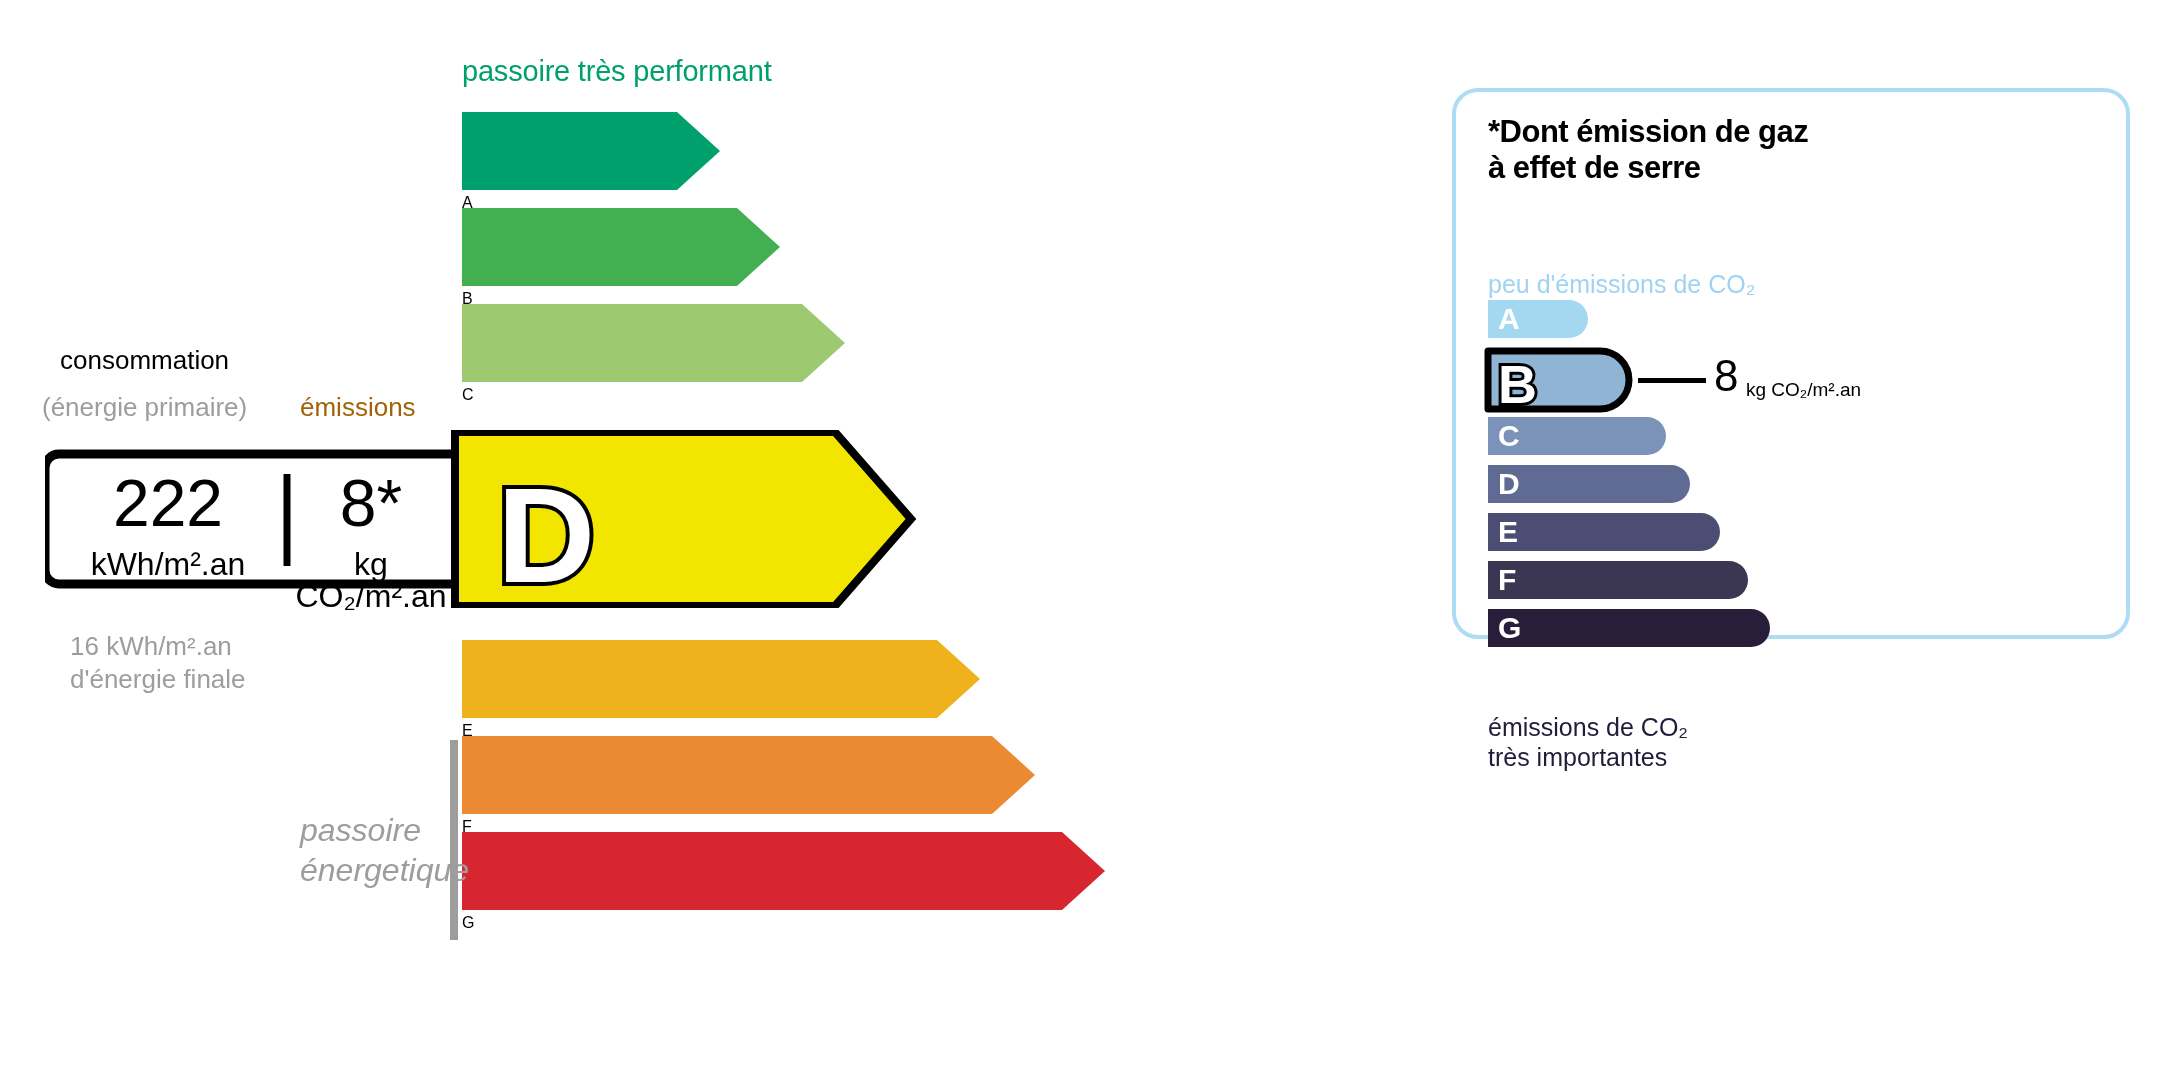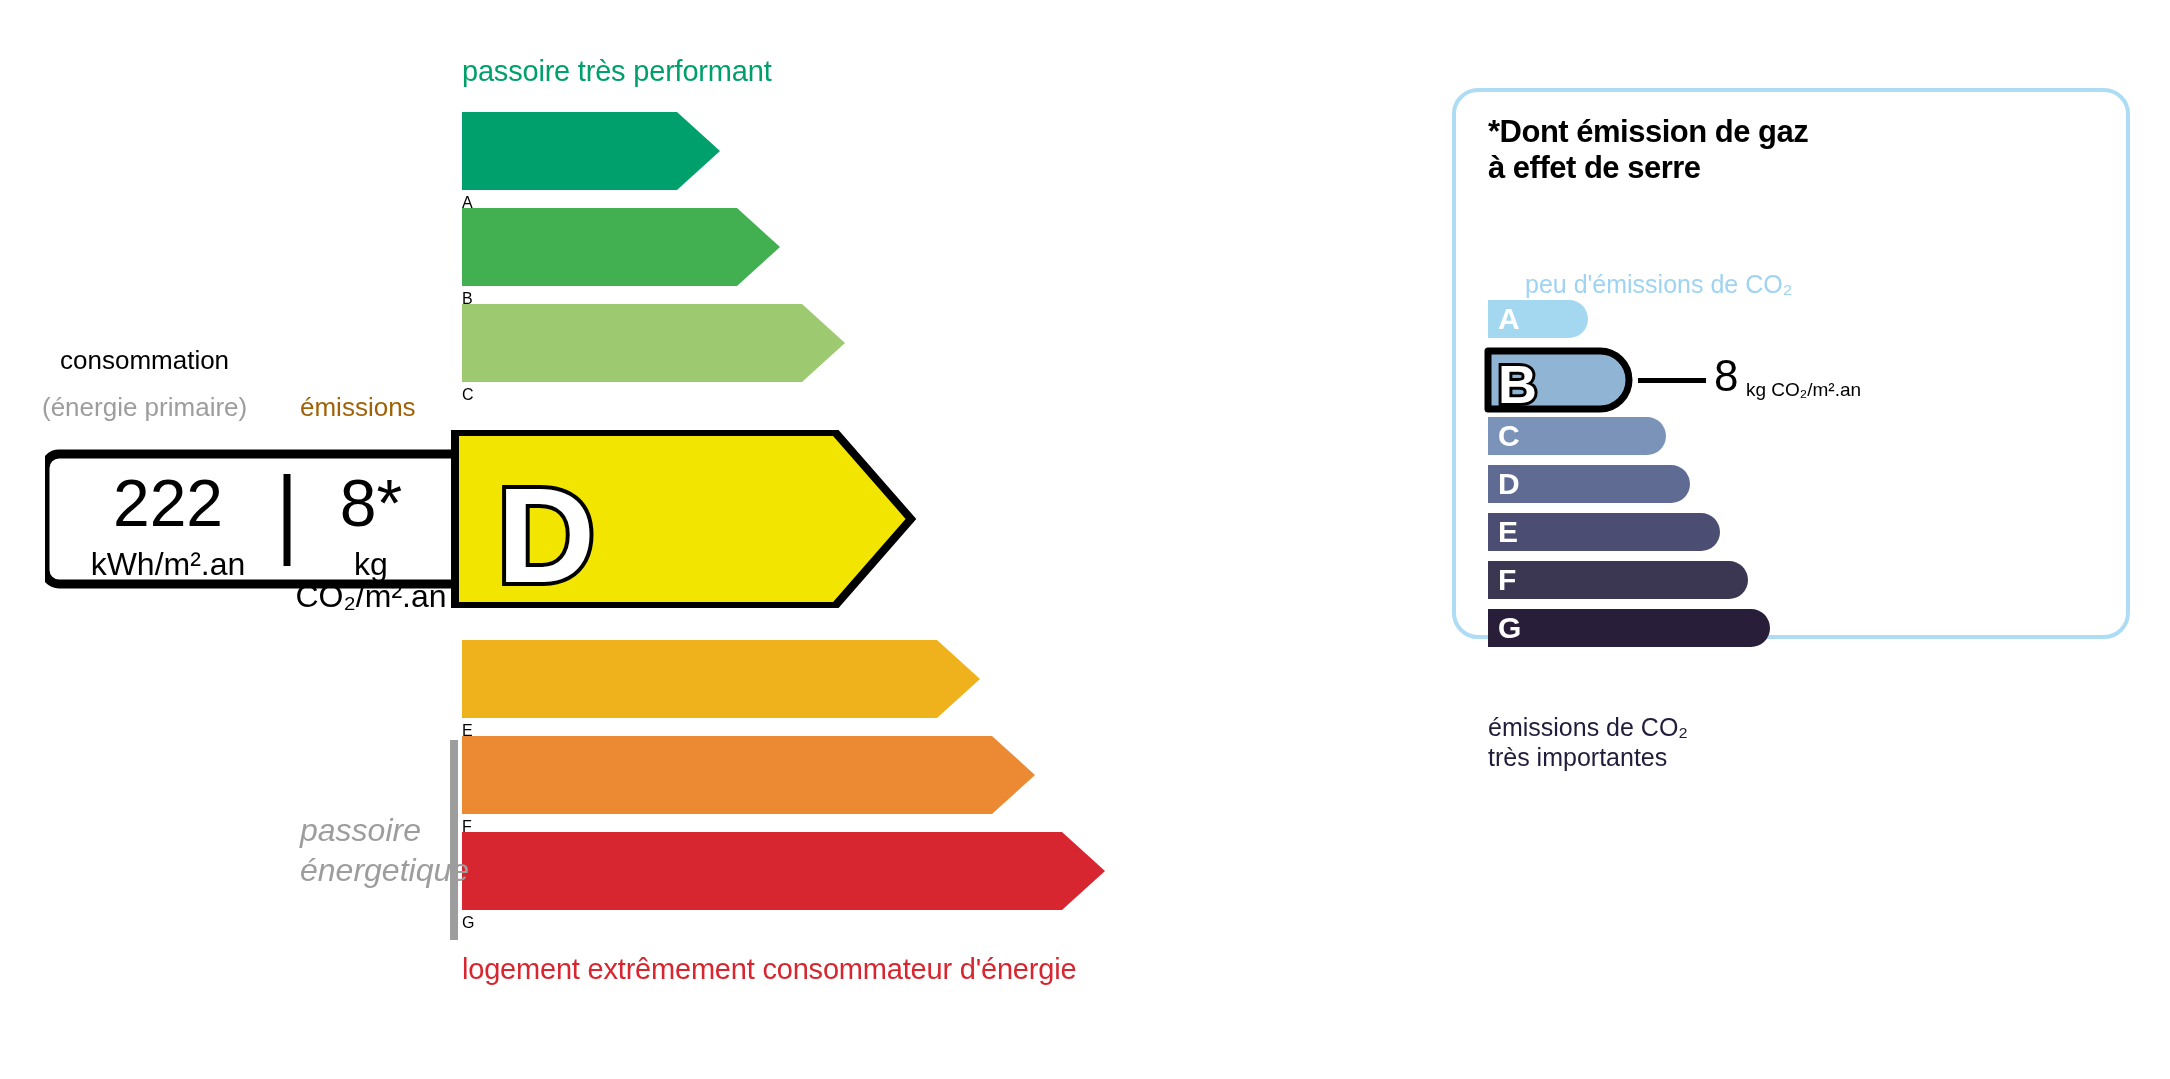--- a/index.html
+++ b/index.html
@@ -65,21 +65,21 @@
     width: 678px; height: 551px;
     border: 4px solid #AEDCF5; border-radius: 26px; background: #fff;
   }
   .co2-title {
     position: absolute; left: 32px; top: 22px;
     font-size: 31px; font-weight: bold; color: #000;
     line-height: 1.15; letter-spacing: -0.5px;
   }
   .co2-top-caption {
     position: absolute; left: 32px; top: 178px;
-    font-size: 25px; color: #9FD3F2; margin-left: 37px;
+    font-size: 25px; color: #9FD3F2;
   }
   .co2-bottom-caption {
     position: absolute; left: 32px; top: 620px;
     font-size: 25px; color: #231B3A; line-height: 1.2;
   }
   .co2-row {
     position: absolute; left: 32px;
     height: 38px; border-radius: 0 19px 19px 0;
   }
   .co2-row .letter {
@@ -152,20 +152,24 @@
       <div class="val-unit" style="left:12px; top:118px; width:222px;">kWh/m².an</div>
 
       <div class="val-big" style="left:246px; top:40px; width:160px;">8*</div>
       <div class="val-unit" style="left:240px; top:118px; width:172px;">kg CO₂/m².an</div>
     </div>
 
     <div class="col-label" style="left:60px; top:346px; color:#000;">consommation</div>
     <div class="col-label" style="left:42px; top:393px; color:#9d9d9d;">(énergie primaire)</div>
     <div class="col-label" style="left:300px; top:393px; color:#a16207;">émissions</div>
 
+    <div class="final-energy">
+      <div>16 kWh/m².an</div>
+      <div>d'énergie finale</div>
+    </div>
 
     <div class="arrow-row" style="top:640px; height:78px; width:520px;">
       <svg width="520" height="78" viewBox="0 0 520 78">
         <polygon points="0,0 475,0 518,39 475,78 0,78" fill="#EFB21C"></polygon>
       </svg>
       <span class="letter">E</span>
     </div>
 
     <div class="arrow-row" style="top:736px; height:78px; width:575px;">
       <svg width="575" height="78" viewBox="0 0 575 78">
@@ -180,21 +184,20 @@
       </svg>
       <span class="letter">G</span>
     </div>
 
     <div class="passoire-bar"></div>
     <div class="passoire">
       <div>passoire</div>
       <div>énergetique</div>
     </div>
 
-    <div class="bottom-caption">logement extrêmement consommateur d'énergie</div>
   </div>
 
   <div id="co2-panel">
 
     <div class="co2-title">
       <div>*Dont émission de gaz</div>
       <div>à effet de serre</div>
     </div>
 
     <div class="co2-top-caption">peu d'émissions de CO₂</div>

